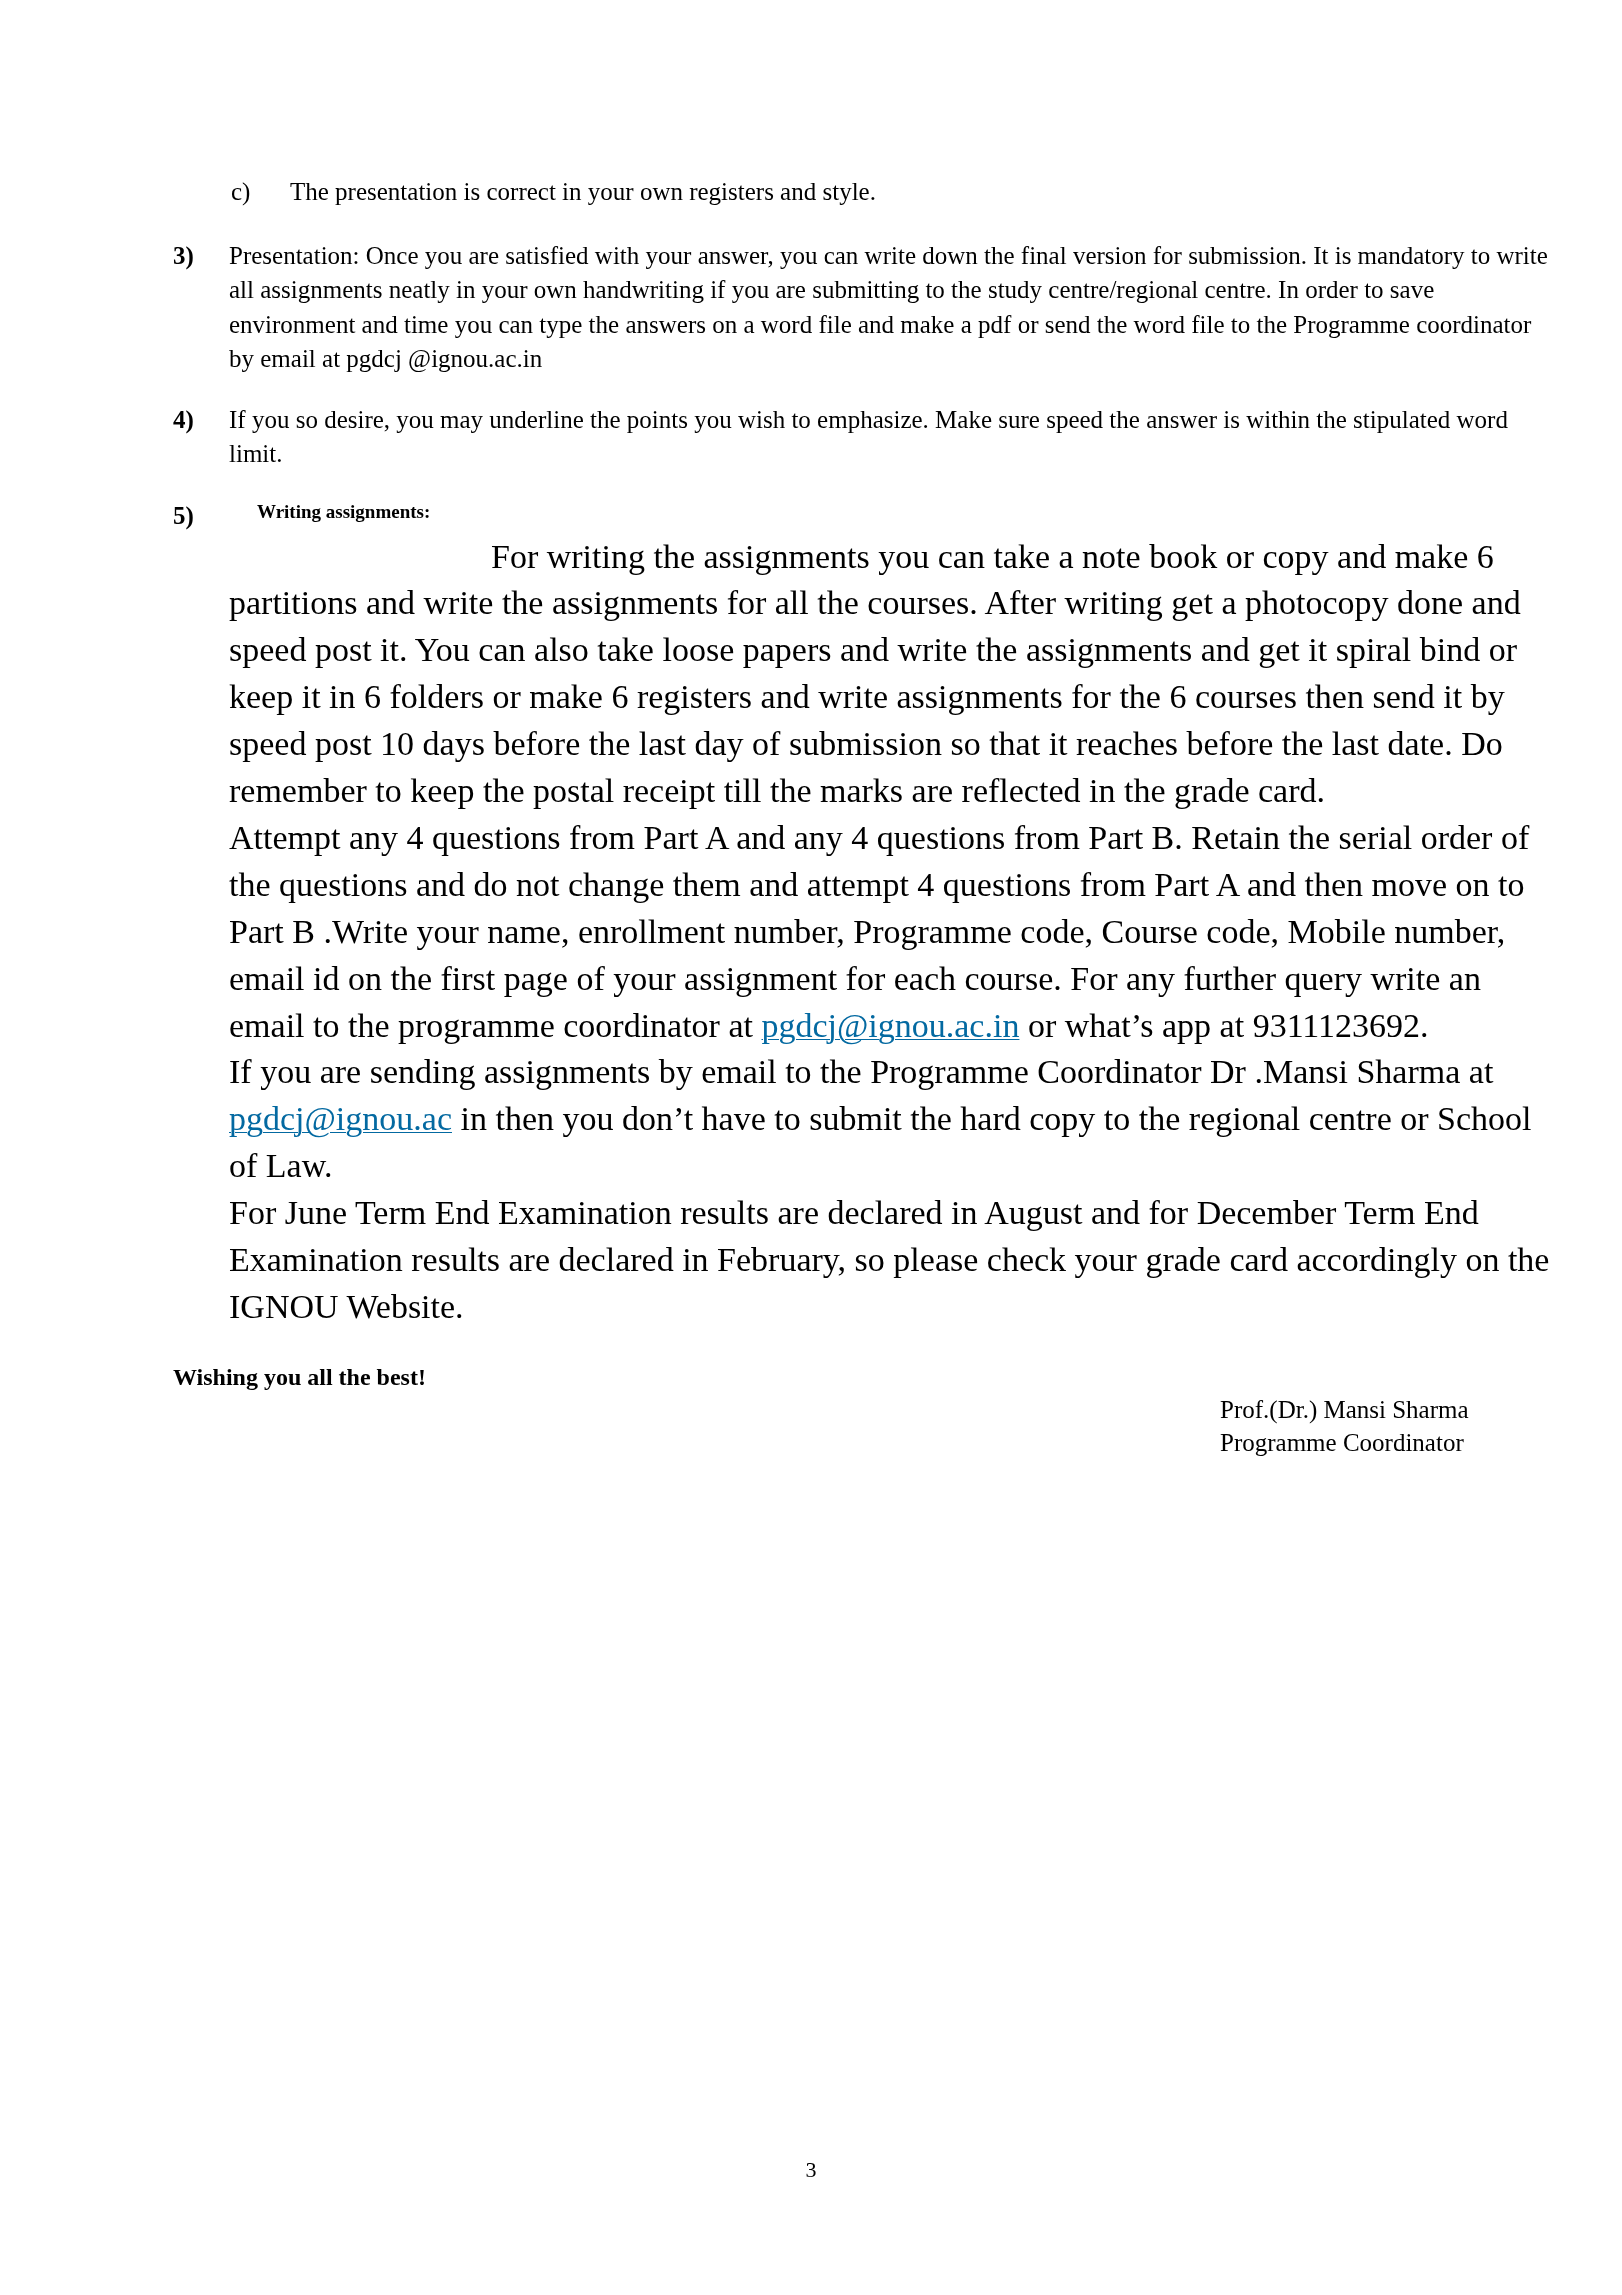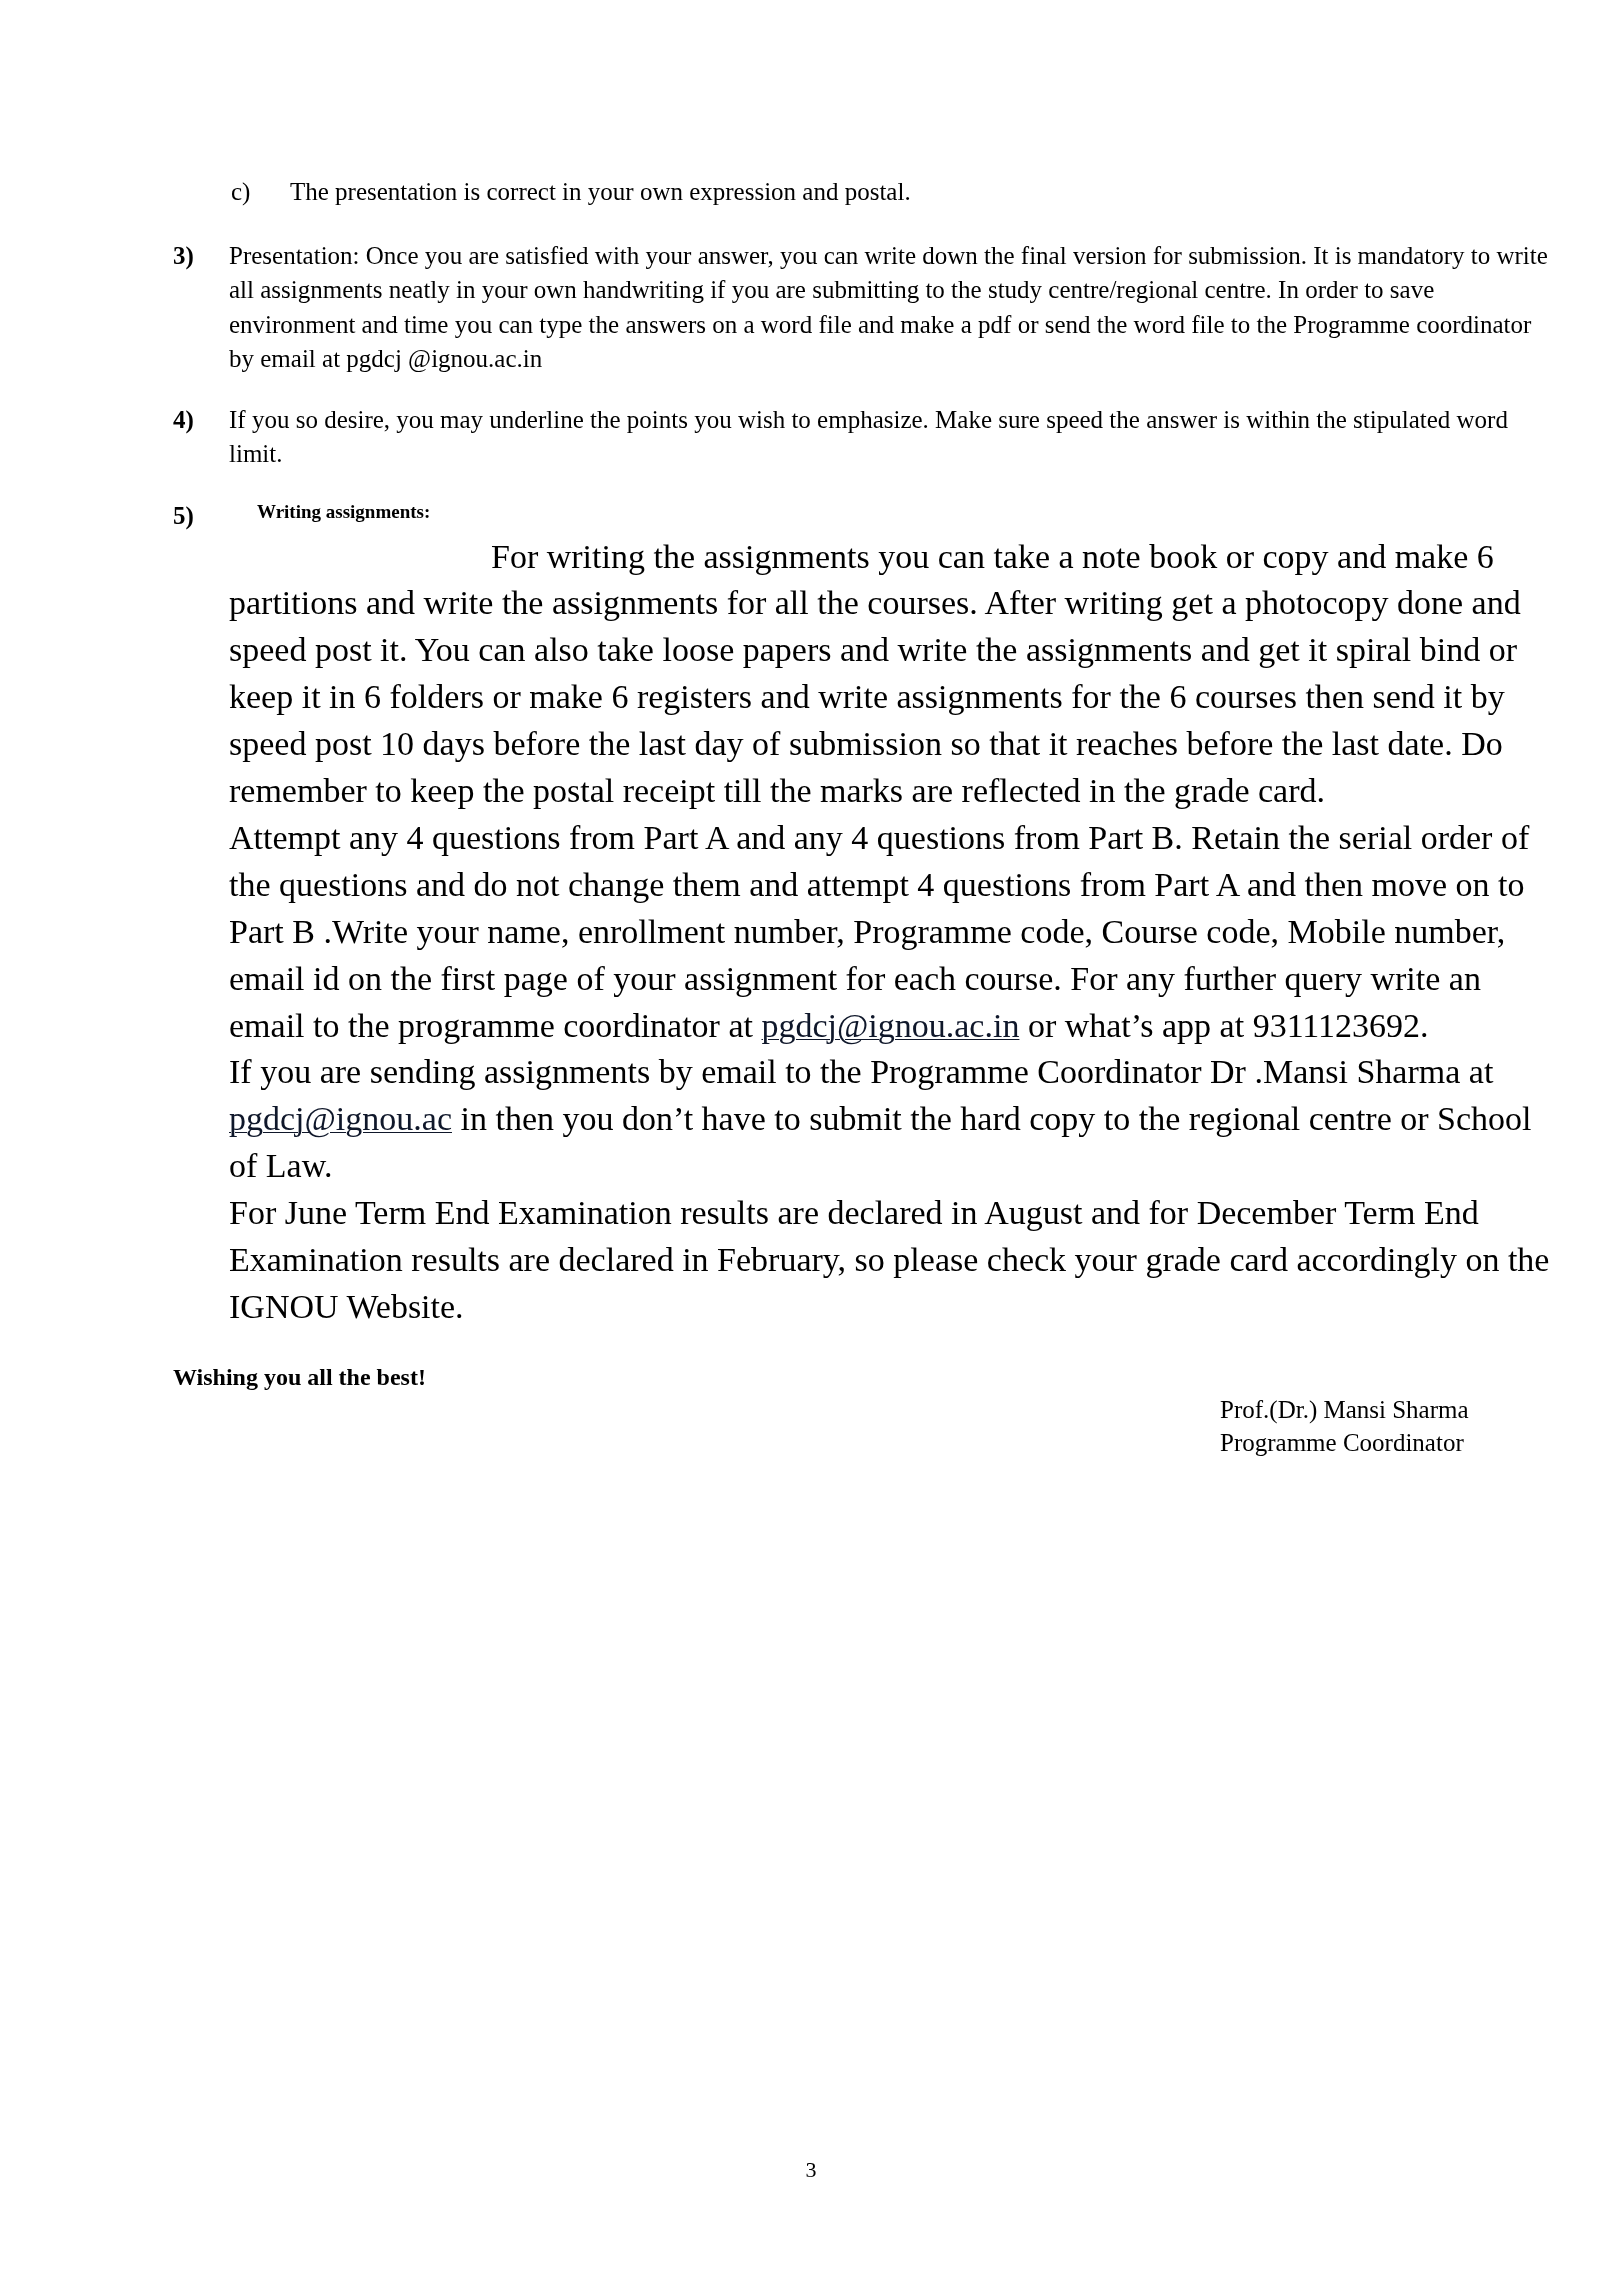--- a/index.html
+++ b/index.html
@@ -97,21 +97,21 @@
   .para {
     margin: 0;
   }
 
   .para.indent-first {
     text-indent: 262px;
   }
 
   a.doclink,
   .doclink {
-    color: #0f172a;
+    color: #0369a1;
     text-decoration: underline;
     text-decoration-thickness: 1.3px;
     text-underline-offset: 2px;
     text-align: center;
   }
 
   .wishing {
     margin-top: 30px;
     font-size: 24px;
     font-weight: bold;
@@ -138,21 +138,21 @@
 </style>
 </head>
 <body>
 
 <div class="page">
 
   <div class="content">
 
     <div class="item subitem">
       <div class="item-marker light">c)</div>
-      <div class="item-body">The presentation is correct in your own expression and postal.</div>
+      <div class="item-body">The presentation is correct in your own registers and style.</div>
     </div>
 
     <div class="item item-3">
       <div class="item-marker">3)</div>
       <div class="item-body">
         <span class="bold">Presentation:</span><span> Once you are satisfied with your answer, you can write down the final version for submission. </span><span class="bold">It is mandatory to write all assignments neatly in your own handwriting if you are submitting to the study centre/regional centre. In order to save environment and time you can type the answers on a word file and make a pdf  or send the word file  to the Programme coordinator by email  at pgdcj @ignou.ac.in</span>
       </div>
     </div>
 
     <div class="item item-4">

